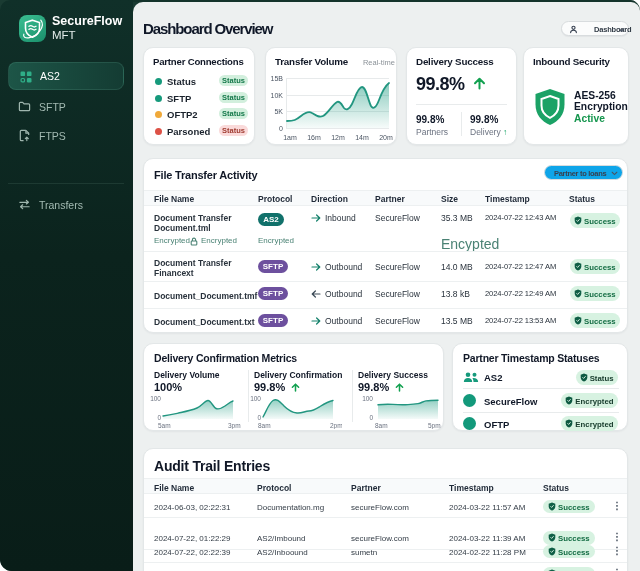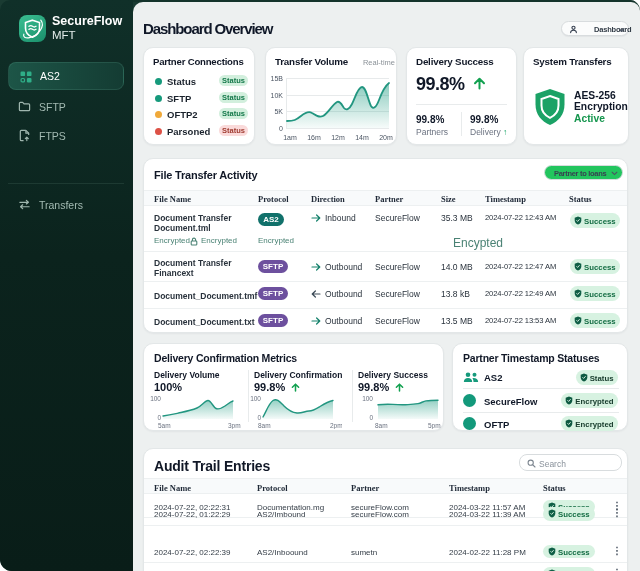--- a/index.html
+++ b/index.html
@@ -20,21 +20,21 @@
 .navicon { position:absolute; left:18px; top:2px; width:13px; height:13px; }
 .navdiv { position:absolute; left:8px; right:9px; top:183px; height:1px; background:#1d3a32; }
 
 #hdrtitle { position:absolute; left:143px; top:20px; font-size:15px; font-weight:bold; color:#101828; letter-spacing:-1.1px; }
 #hdrbtn { position:absolute; left:561px; top:21px; width:68px; height:15px; background:#fbfcfc; border:1px solid #d8dcde; border-radius:7.5px; box-shadow:0 1px 1px rgba(16,24,40,.05); font-size:7.5px; font-weight:bold; color:#313b46; white-space:nowrap; }
 
 .pill { display:inline-block; border-radius:7px; font-weight:bold; }
 .gpill { background:#d2efdd; color:#14784a; }
 .rpill { background:#fadada; color:#a03c32; }
 .dot { position:absolute; width:7px; height:7px; border-radius:50%; }
-.thead { width:485px; height:12px; left:0;font-family:Liberation Serif, serif; }
+.thead { width:485px; height:12px; left:0; }
 .thead span { font-size:8.5px; font-weight:bold; color:#1f2937; white-space:nowrap; }
 .spill { background:#d7f2e1; color:#136c43; border-radius:8px; font-size:7.8px; font-weight:bold; padding:2.5px 4.5px 2.5px 4px; white-space:nowrap; }
 .minilabel { font-size:8.5px; font-weight:bold; color:#111827; }
 .minival { font-size:11px; font-weight:bold; color:#101828; }
 .axlabel { font-size:6.5px; fill:#6b7280; }
 .arow { position:absolute; left:0; width:485px; height:22.5px; border-bottom:1px solid #edf0f1; }
 .arow > span.abs:not(.spill):not(.kebab) { top:7px; font-size:8px; color:#333c46; }
 .arow .spill { padding:2px 5px; }
 .kebab { font-size:10px; color:#4b5563; font-weight:bold; }
 svg { display:block; }
@@ -162,32 +162,32 @@
       </svg>
     <div class="abs" style="left:9px;right:9px;top:56px;height:1px;background:#e8ebec;"></div>
     <div class="abs" style="left:54px;top:64px;height:24px;width:1px;background:#e8ebec;"></div>
     <div class="abs" style="left:9px;top:66px;font-size:10px;font-weight:bold;color:#101828;">99.8%</div>
     <div class="abs" style="left:9px;top:79px;font-size:8.5px;color:#6b7280;">Partners</div>
     <div class="abs" style="left:63px;top:66px;font-size:10px;font-weight:bold;color:#101828;">99.8%</div>
     <div class="abs" style="left:63px;top:79px;font-size:8.5px;color:#6b7280;">Delivery <span style="color:#14a464;font-weight:bold;">↑</span></div>
   </div>
 
   <div class="card" style="left:523px;top:47px;width:106px;height:98px;">
-    <div class="ct" style="position:absolute;left:9px;top:8px;font-size:9.8px;">System Transfers</div>
+    <div class="ct" style="position:absolute;left:9px;top:8px;font-size:9.8px;">Inbound Security</div>
     <svg class="abs" style="left:10px;top:40px;" width="32" height="38" viewBox="0 0 32 38">
       <path d="M16 1 L30.5 6 V16.5 C30.5 26.5 24.5 33.5 16 37 C7.5 33.5 1.5 26.5 1.5 16.5 V6 Z" fill="#1ba266"></path>
       <path d="M16 8 L24.5 11 V17.5 C24.5 23.5 21 27.5 16 29.8 C11 27.5 7.5 23.5 7.5 17.5 V11 Z" fill="none" stroke="#fff" stroke-width="2"></path>
     </svg>
     <div class="abs" style="left:50px;top:42px;font-size:10.3px;font-weight:bold;color:#101828;line-height:11px;">AES-256<br>Encryption</div>
     <div class="abs" style="left:50px;top:65px;font-size:10.3px;font-weight:bold;color:#15964e;">Active</div>
   </div>
 
   <div class="card" style="left:143px;top:158px;width:485px;height:175px;overflow:hidden;">
     <div class="ct" style="position:absolute;left:10px;top:10px;font-size:11px;">File Transfer Activity</div>
-    <div class="abs" style="left:400px;top:6px;width:79px;height:15px;border:1px solid #d8dcde;border-radius:7.5px;background:#22c55e;font-size:7.5px;font-weight:bold;color:#374151;white-space:nowrap;letter-spacing:-0.3px;">
+    <div class="abs" style="left:400px;top:6px;width:79px;height:15px;border:1px solid #d8dcde;border-radius:7.5px;background:#0ea5e9;font-size:7.5px;font-weight:bold;color:#374151;white-space:nowrap;letter-spacing:-0.3px;">
       <span class="abs" style="left:9px;top:3px;">Partner to loans</span>
       <svg class="abs" style="left:66px;top:5px" width="7" height="5" viewBox="0 0 8 6" fill="none" stroke="#4b5563" stroke-width="1.3" stroke-linecap="round">
           <path d="M1.2 1.5 L4 4.3 L6.8 1.5"></path>
         </svg>
     </div>
     <div class="abs" style="left:0;top:31px;width:485px;height:16px;background:#f8fafb;border-top:1px solid #edf0f1;border-bottom:1px solid #edf0f1;"></div>
     <div class="thead abs" style="top:35px;">
       <span class="abs" style="left:10px;">File Name</span>
       <span class="abs" style="left:114px;">Protocol</span>
       <span class="abs" style="left:167px;">Direction</span>
@@ -205,21 +205,21 @@
       </svg>
     <div class="abs" style="left:57px;top:77px;font-size:8px;color:#4a8274;">Encrypted</div>
     <div class="pill abs" style="left:114px;top:53.5px;width:26px;height:13px;background:#11716b;color:#fff;font-size:8px;text-align:center;line-height:13px;">AS2</div>
     <div class="abs" style="left:114px;top:77px;font-size:8px;color:#4a8274;">Encrypted</div>
     <svg class="abs" style="left:167px;top:55px" width="10" height="8" viewBox="0 0 10 8" fill="none" stroke="#14816b" stroke-width="1.2" stroke-linecap="round" stroke-linejoin="round">
         <path d="M1 4 H8.6 M5.6 1 L8.8 4 L5.6 7"></path>
       </svg>
     <div class="abs" style="left:181px;top:54px;font-size:8.5px;color:#29323c;">Inbound</div>
     <div class="abs" style="left:231px;top:54px;font-size:8.5px;color:#29323c;">SecureFlow</div>
     <div class="abs" style="left:297px;top:54px;font-size:8.5px;color:#29323c;">35.3 MB</div>
-    <div class="abs" style="left:297px;top:77px;font-size:12px;color:#4a8274;margin-left:12px;">Encypted</div>
+    <div class="abs" style="left:297px;top:77px;font-size:14px;color:#4a8274;">Encypted</div>
     <div class="abs" style="left:341px;top:54px;font-size:7.6px;color:#29323c;letter-spacing:-0.1px;">2024-07-22 12:43 AM</div>
     <div class="spill abs" style="left:426px;top:54px;"><svg width="8" height="9" viewBox="0 0 8 9" style="display:inline-block;vertical-align:-1.5px;margin-right:2px;">
           <path d="M4 0.5 L7.3 1.7 V4.3 C7.3 6.5 5.9 7.9 4 8.6 C2.1 7.9 0.7 6.5 0.7 4.3 V1.7 Z" fill="#0f5f46"></path>
           <path d="M2.5 4.3 L3.6 5.4 L5.6 3.2" stroke="#d2efdd" stroke-width="1" fill="none"></path>
         </svg>Success</div>
     <div class="abs" style="left:0;top:92px;width:485px;height:1px;background:#edf0f1;"></div>
 
     <div class="abs" style="left:10px;top:99px;font-size:8.5px;font-weight:bold;color:#29323c;line-height:10px;">Document Transfer<br>Financext</div>
     <div class="pill abs" style="left:114px;top:101px;width:30px;height:13px;background:#6d509e;color:#fff;font-size:8px;text-align:center;line-height:13px;">SFTP</div>
     <svg class="abs" style="left:167px;top:104px" width="10" height="8" viewBox="0 0 10 8" fill="none" stroke="#14816b" stroke-width="1.2" stroke-linecap="round" stroke-linejoin="round">
@@ -337,47 +337,40 @@
     <div class="abs" style="left:10px;top:73px;width:13px;height:13px;border-radius:50%;background:#13997b;"></div>
     <div class="abs" style="left:31px;top:75px;font-size:9.5px;font-weight:bold;color:#101828;">OFTP</div>
     <div class="spill abs" style="right:9px;top:72px;color:#14392a;"><svg width="8" height="9" viewBox="0 0 8 9" style="display:inline-block;vertical-align:-1.5px;margin-right:2px;">
           <path d="M4 0.5 L7.3 1.7 V4.3 C7.3 6.5 5.9 7.9 4 8.6 C2.1 7.9 0.7 6.5 0.7 4.3 V1.7 Z" fill="#0d5941"></path>
           <path d="M2.5 4.3 L3.6 5.4 L5.6 3.2" stroke="#d7f2e1" stroke-width="1" fill="none"></path>
         </svg>Encrypted</div>
   </div>
 
   <div class="card" style="left:143px;top:448px;width:485px;height:130px;overflow:hidden;border-radius:10px 10px 0 0;">
     <div class="ct" style="position:absolute;left:10px;top:9px;font-size:14px;">Audit Trail Entries</div>
-    <div class="abs" style="left:375px;top:5px;width:103px;height:17px;border:1px solid #d8dcde;border-radius:8px;background:#fff;">
-      <svg class="abs" style="left:7px;top:4px" width="9" height="9" viewBox="0 0 9 9" fill="none" stroke="#7d8690" stroke-width="1.1">
-          <circle cx="3.7" cy="3.7" r="2.6"></circle>
-          <path d="M5.8 5.8 L8 8" stroke-linecap="round"></path>
-        </svg>
-      <span class="abs" style="left:19px;top:4px;font-size:8.5px;color:#8a929b;">Search</span>
-    </div>
     <div class="abs" style="left:0;top:29px;width:485px;height:16px;background:#f8fafb;border-top:1px solid #edf0f1;border-bottom:1px solid #edf0f1;"></div>
     <div class="thead abs" style="top:33.5px;">
       <span class="abs" style="left:10px;">File Name</span>
       <span class="abs" style="left:113px;">Protocol</span>
       <span class="abs" style="left:207px;">Partner</span>
       <span class="abs" style="left:305px;">Timestamp</span>
       <span class="abs" style="left:399px;">Status</span>
     </div>
     <div class="arow" style="top:46.5px;">
-      <span class="abs" style="left:10px;">2024-07-22, 02:22:31</span>
+      <span class="abs" style="left:10px;">2024-06-03, 02:22:31</span>
       <span class="abs" style="left:113px;">Documentation.mg</span>
       <span class="abs" style="left:207px;">secureFlow.com</span>
       <span class="abs" style="left:305px;">2024-03-22 11:57 AM</span>
       <span class="spill abs" style="left:399px;top:4px;"><svg width="8" height="9" viewBox="0 0 8 9" style="display:inline-block;vertical-align:-1.5px;margin-right:2px;">
             <path d="M4 0.5 L7.3 1.7 V4.3 C7.3 6.5 5.9 7.9 4 8.6 C2.1 7.9 0.7 6.5 0.7 4.3 V1.7 Z" fill="#0f5f46"></path>
             <path d="M2.5 4.3 L3.6 5.4 L5.6 3.2" stroke="#d2efdd" stroke-width="1" fill="none"></path>
           </svg>Success</span>
       <span class="kebab abs" style="left:468px;top:4px;">⋮</span>
     </div>
-    <div class="arow" style="top:54px;">
+    <div class="arow" style="top:78px;">
       <span class="abs" style="left:10px;">2024-07-22, 01:22:29</span>
       <span class="abs" style="left:113px;">AS2/Imbound</span>
       <span class="abs" style="left:207px;">secureFlow.com</span>
       <span class="abs" style="left:305px;">2024-03-22 11:39 AM</span>
       <span class="spill abs" style="left:399px;top:4px;"><svg width="8" height="9" viewBox="0 0 8 9" style="display:inline-block;vertical-align:-1.5px;margin-right:2px;">
             <path d="M4 0.5 L7.3 1.7 V4.3 C7.3 6.5 5.9 7.9 4 8.6 C2.1 7.9 0.7 6.5 0.7 4.3 V1.7 Z" fill="#0f5f46"></path>
             <path d="M2.5 4.3 L3.6 5.4 L5.6 3.2" stroke="#d2efdd" stroke-width="1" fill="none"></path>
           </svg>Success</span>
       <span class="kebab abs" style="left:468px;top:4px;">⋮</span>
     </div>

